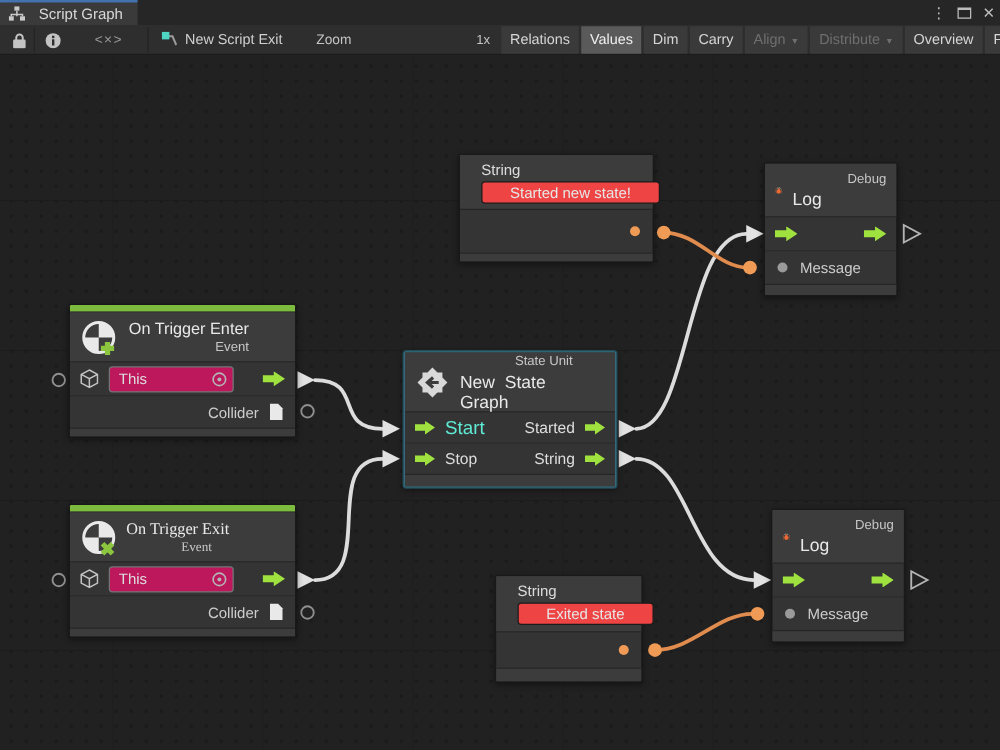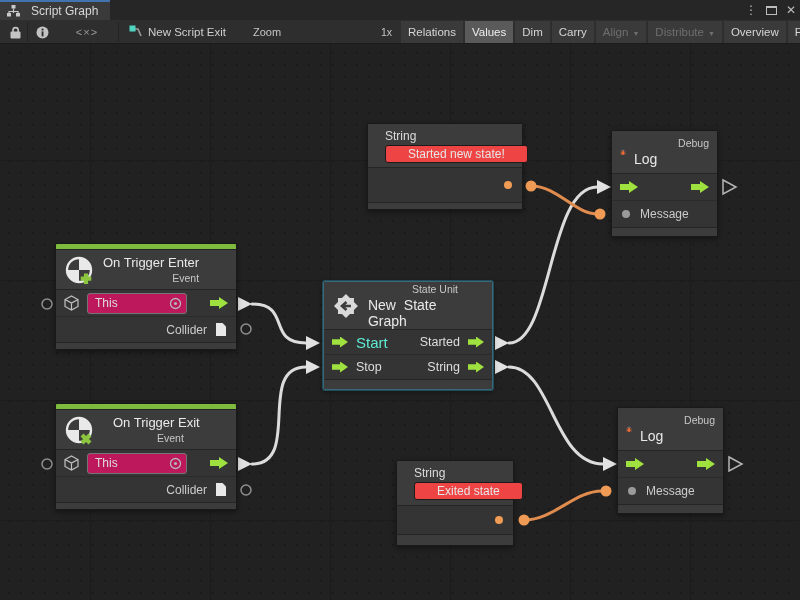--- a/index.html
+++ b/index.html
@@ -300,21 +300,21 @@
       <span style="display:flex;align-items:center;gap:8px;">
         <span class="t-lbl" style="font-size:12.5px;color:#dddddd;">String</span>
         <span class="garrow ga-sm"></span>
       </span>
     </div>
     <div class="nfoot" style="height:10px;"></div>
   </div>
 
   <div class="node" style="left:55px;top:359px;width:182px;">
     <div class="greenbar"></div>
-    <div class="nhead" style="height:40px;padding:0 8px;gap:19px;">
+    <div class="nhead" style="height:40px;padding:0 8px;gap:7px;font-family:Liberation Serif, serif;">
       <svg width="30" height="30" viewBox="0 0 30 30">
         <path d="M15,15 L15,3 A12,12 0 0 1 27,15 Z" fill="#e9e9e9"></path>
         <path d="M15,15 L15,27 A12,12 0 0 1 3,15 Z" fill="#e9e9e9"></path>
         <circle cx="15" cy="15" r="12" fill="none" stroke="#e9e9e9" stroke-width="2.4"></circle>
         <path d="M18,20 L26,28 M26,20 L18,28" stroke="#8cc63e" stroke-width="4.2"></path>
       </svg>
       <div class="headcol">
         <span class="t-mid">On Trigger Exit</span>
         <span class="t-small">Event</span>
       </div>

